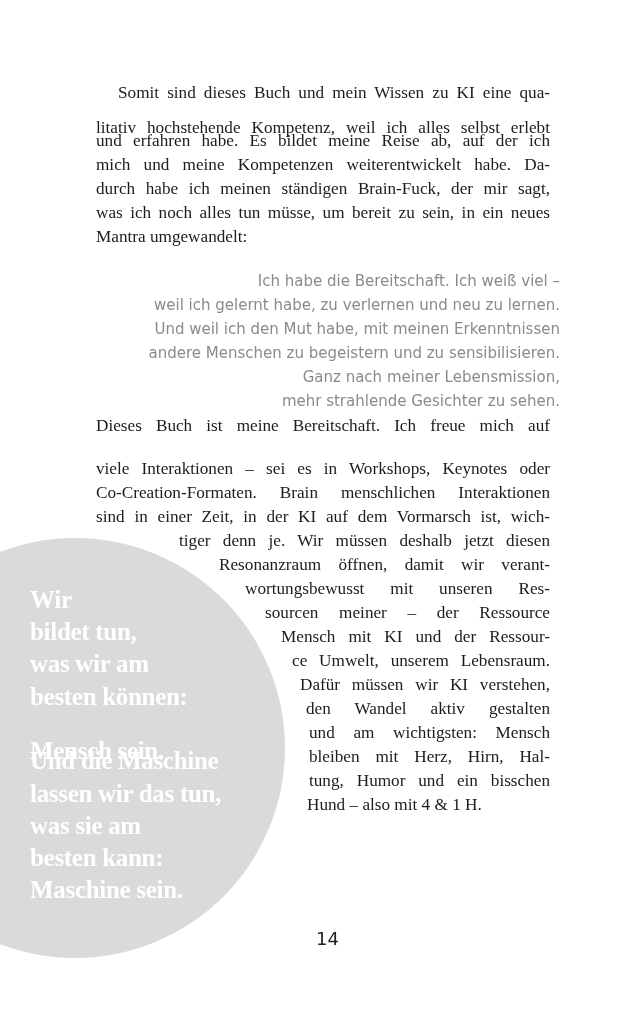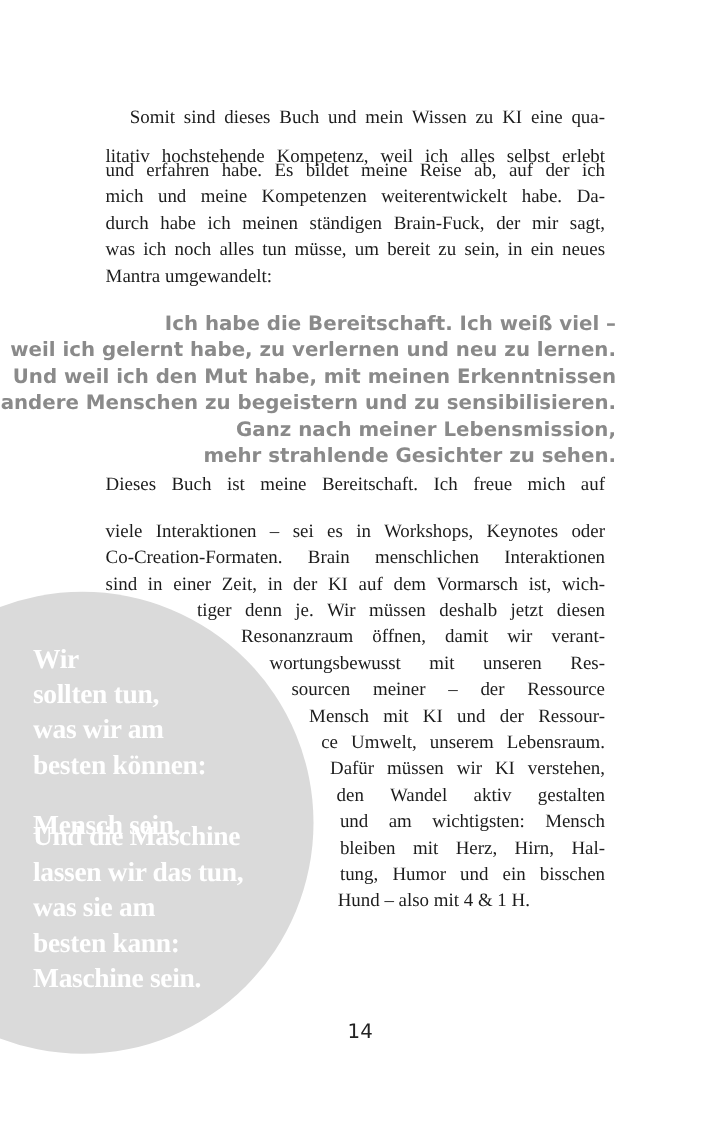--- a/index.html
+++ b/index.html
@@ -1,20 +1,20 @@
 <!DOCTYPE html>
 <html><head>
 <meta charset="utf-8">
 <style>
   html, body { margin:0; padding:0; }
   body { width:640px; height:1020px; background:#ffffff; position:relative; overflow:hidden; }
   .serif { font-family: "Liberation Serif", "DejaVu Serif", serif; color:#1c1c1c; font-size:17.2px; }
-  .line { position:absolute; white-space:nowrap; line-height:24px; height:24px;margin-top:14px; }
+  .line { position:absolute; white-space:nowrap; line-height:24px; height:24px; }
   .just { text-align:justify; text-align-last:justify; }
-  .quote { font-family: "DejaVu Sans", sans-serif; color:#8a8a8a; font-size:18px; font-weight:700; text-align:left; right:80px; }
+  .quote { font-family: "DejaVu Sans", sans-serif; color:#8a8a8a; font-size:15px; font-weight:400; text-align:left; right:80px; }
   .circle { position:absolute; left:-135px; top:538px; width:420px; height:420px; border-radius:50%; background:#dadada; }
   .cline { position:absolute; left:30px; font-family:Liberation Serif, serif; font-weight:bold; color:#ffffff; font-size:25px; letter-spacing:-0.3px; white-space:nowrap; line-height:32px; }
   .pagenum { position:absolute; top:928px; left:316px; font-family:"DejaVu Sans", sans-serif; font-size:18px; color:#222; }
 </style>
 </head>
 <body>
 
 <div>
 
   <div>
@@ -32,21 +32,21 @@
     <div class="line quote" style="top:293px;">weil ich gelernt habe, zu verlernen und neu zu lernen.</div>
     <div class="line quote" style="top:317px;">Und weil ich den Mut habe, mit meinen Erkenntnissen</div>
     <div class="line quote" style="top:341px;">andere Menschen zu begeistern und zu sensibilisieren.</div>
     <div class="line quote" style="top:365px;">Ganz nach meiner Lebensmission,</div>
     <div class="line quote" style="top:389px;">mehr strahlende Gesichter zu sehen.</div>
   </div>
 
   <div class="circle"></div>
   <div>
     <div class="cline" style="top:584px;">Wir</div>
-    <div class="cline" style="top:616px;">sollten tun,</div>
+    <div class="cline" style="top:616px;">bildet tun,</div>
     <div class="cline" style="top:648px;">was wir am</div>
     <div class="cline" style="top:681px;">besten können:</div>
     <div class="cline" style="top:713px;margin-top:22px;">Mensch sein.</div>
     <div class="cline" style="top:745px;">Und die Maschine</div>
     <div class="cline" style="top:778px;">lassen wir das tun,</div>
     <div class="cline" style="top:810px;">was sie am</div>
     <div class="cline" style="top:842px;">besten kann:</div>
     <div class="cline" style="top:874px;">Maschine sein.</div>
   </div>
 

